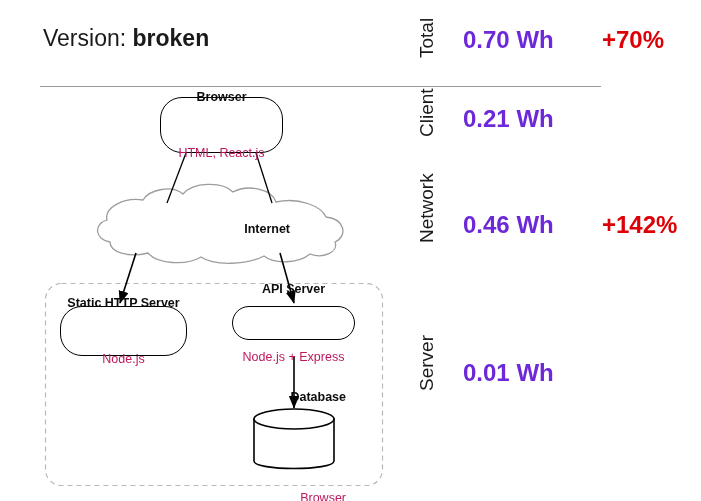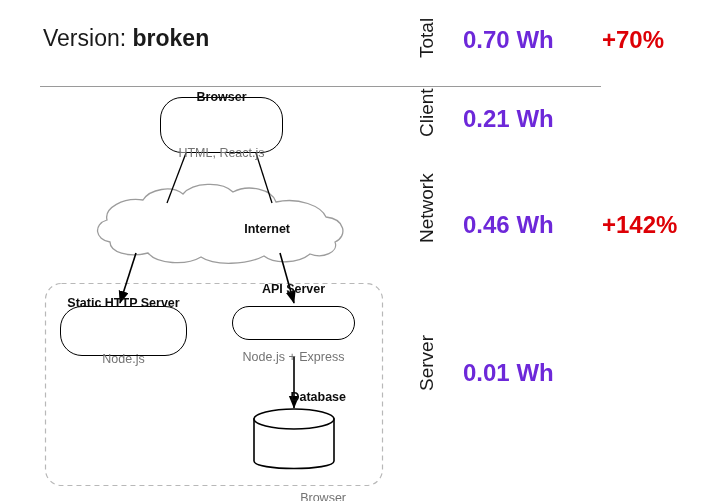--- a/index.html
+++ b/index.html
@@ -95,21 +95,21 @@
   }
   .node-title {
     font-size: 12.5px;
     font-weight: 700;
     color: #0d0d0d;
     white-space: nowrap;
   }
   .node-sub {
     font-size: 12.5px;
     font-weight: 400;
-    color: #737373;
+    color: #be185d;
     white-space: nowrap;
     margin-top: 40px;
   }
 
   #browser-node  { left: 160px; top: 97px;  width: 123px; height: 56px; }
   #static-node   { left: 60px;  top: 306px; width: 127px; height: 50px; }
   #api-node      { left: 232px; top: 306px; width: 123px; height: 34px; gap: 12px; }
 
   
   .shape-label {

